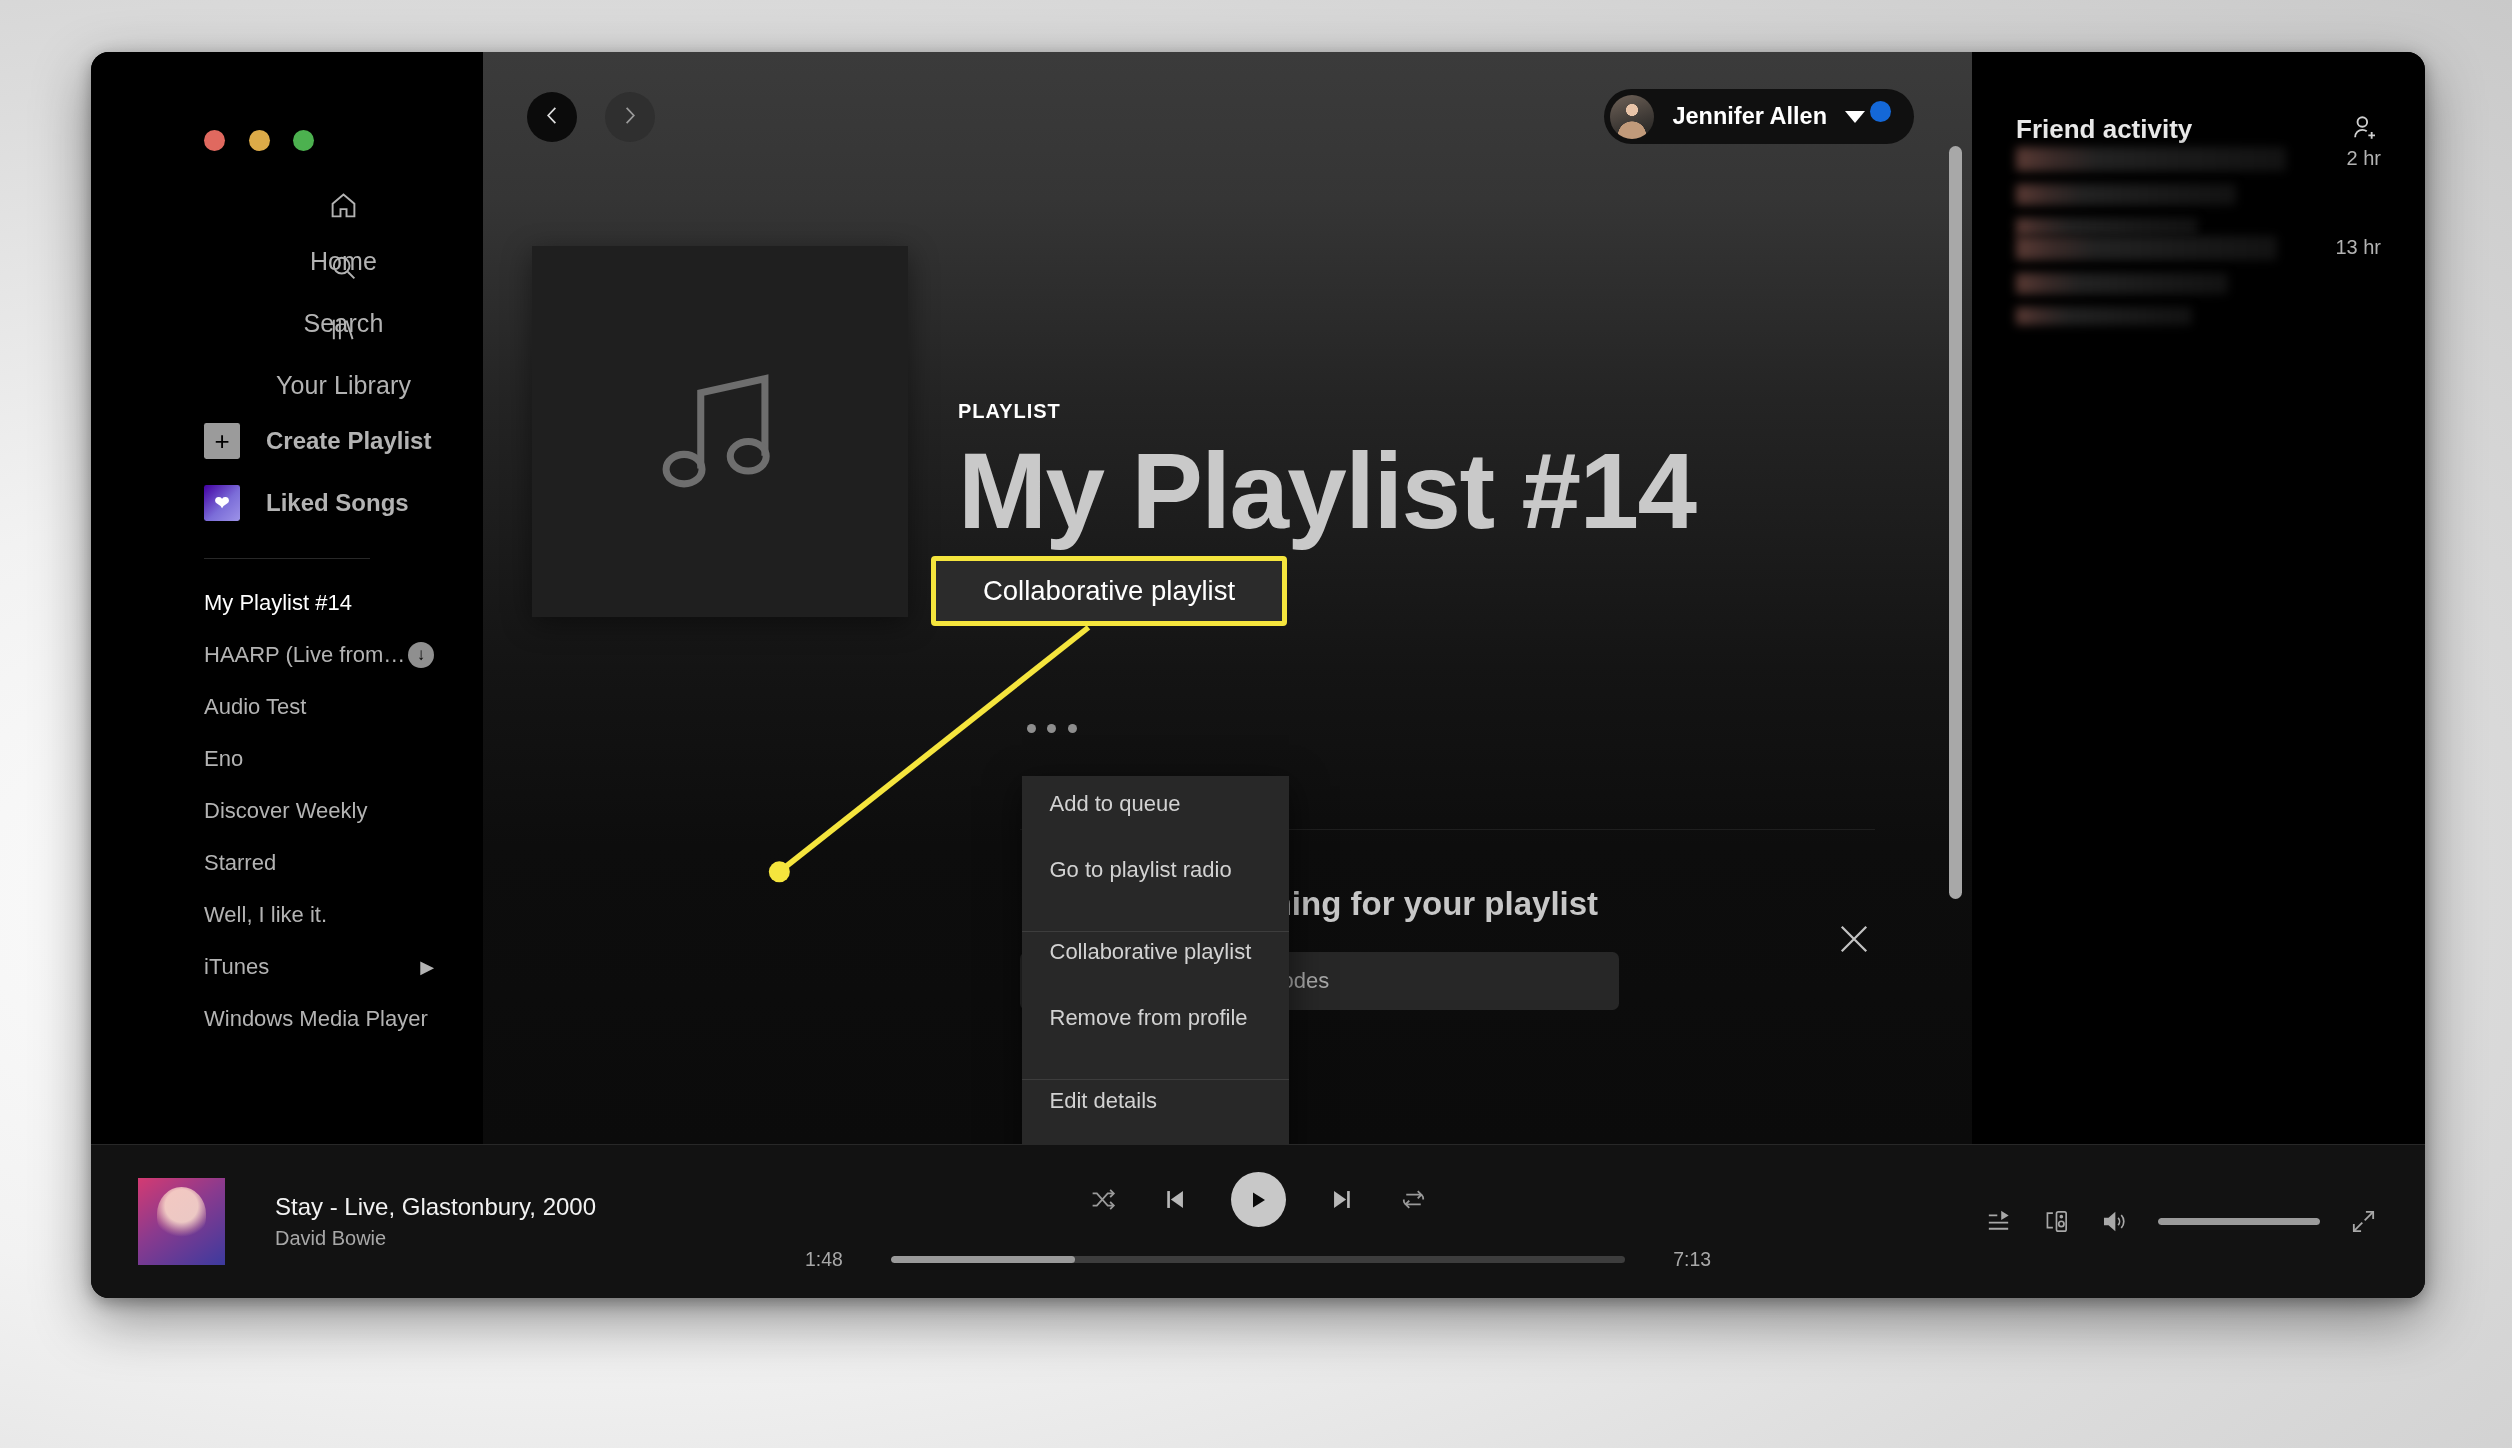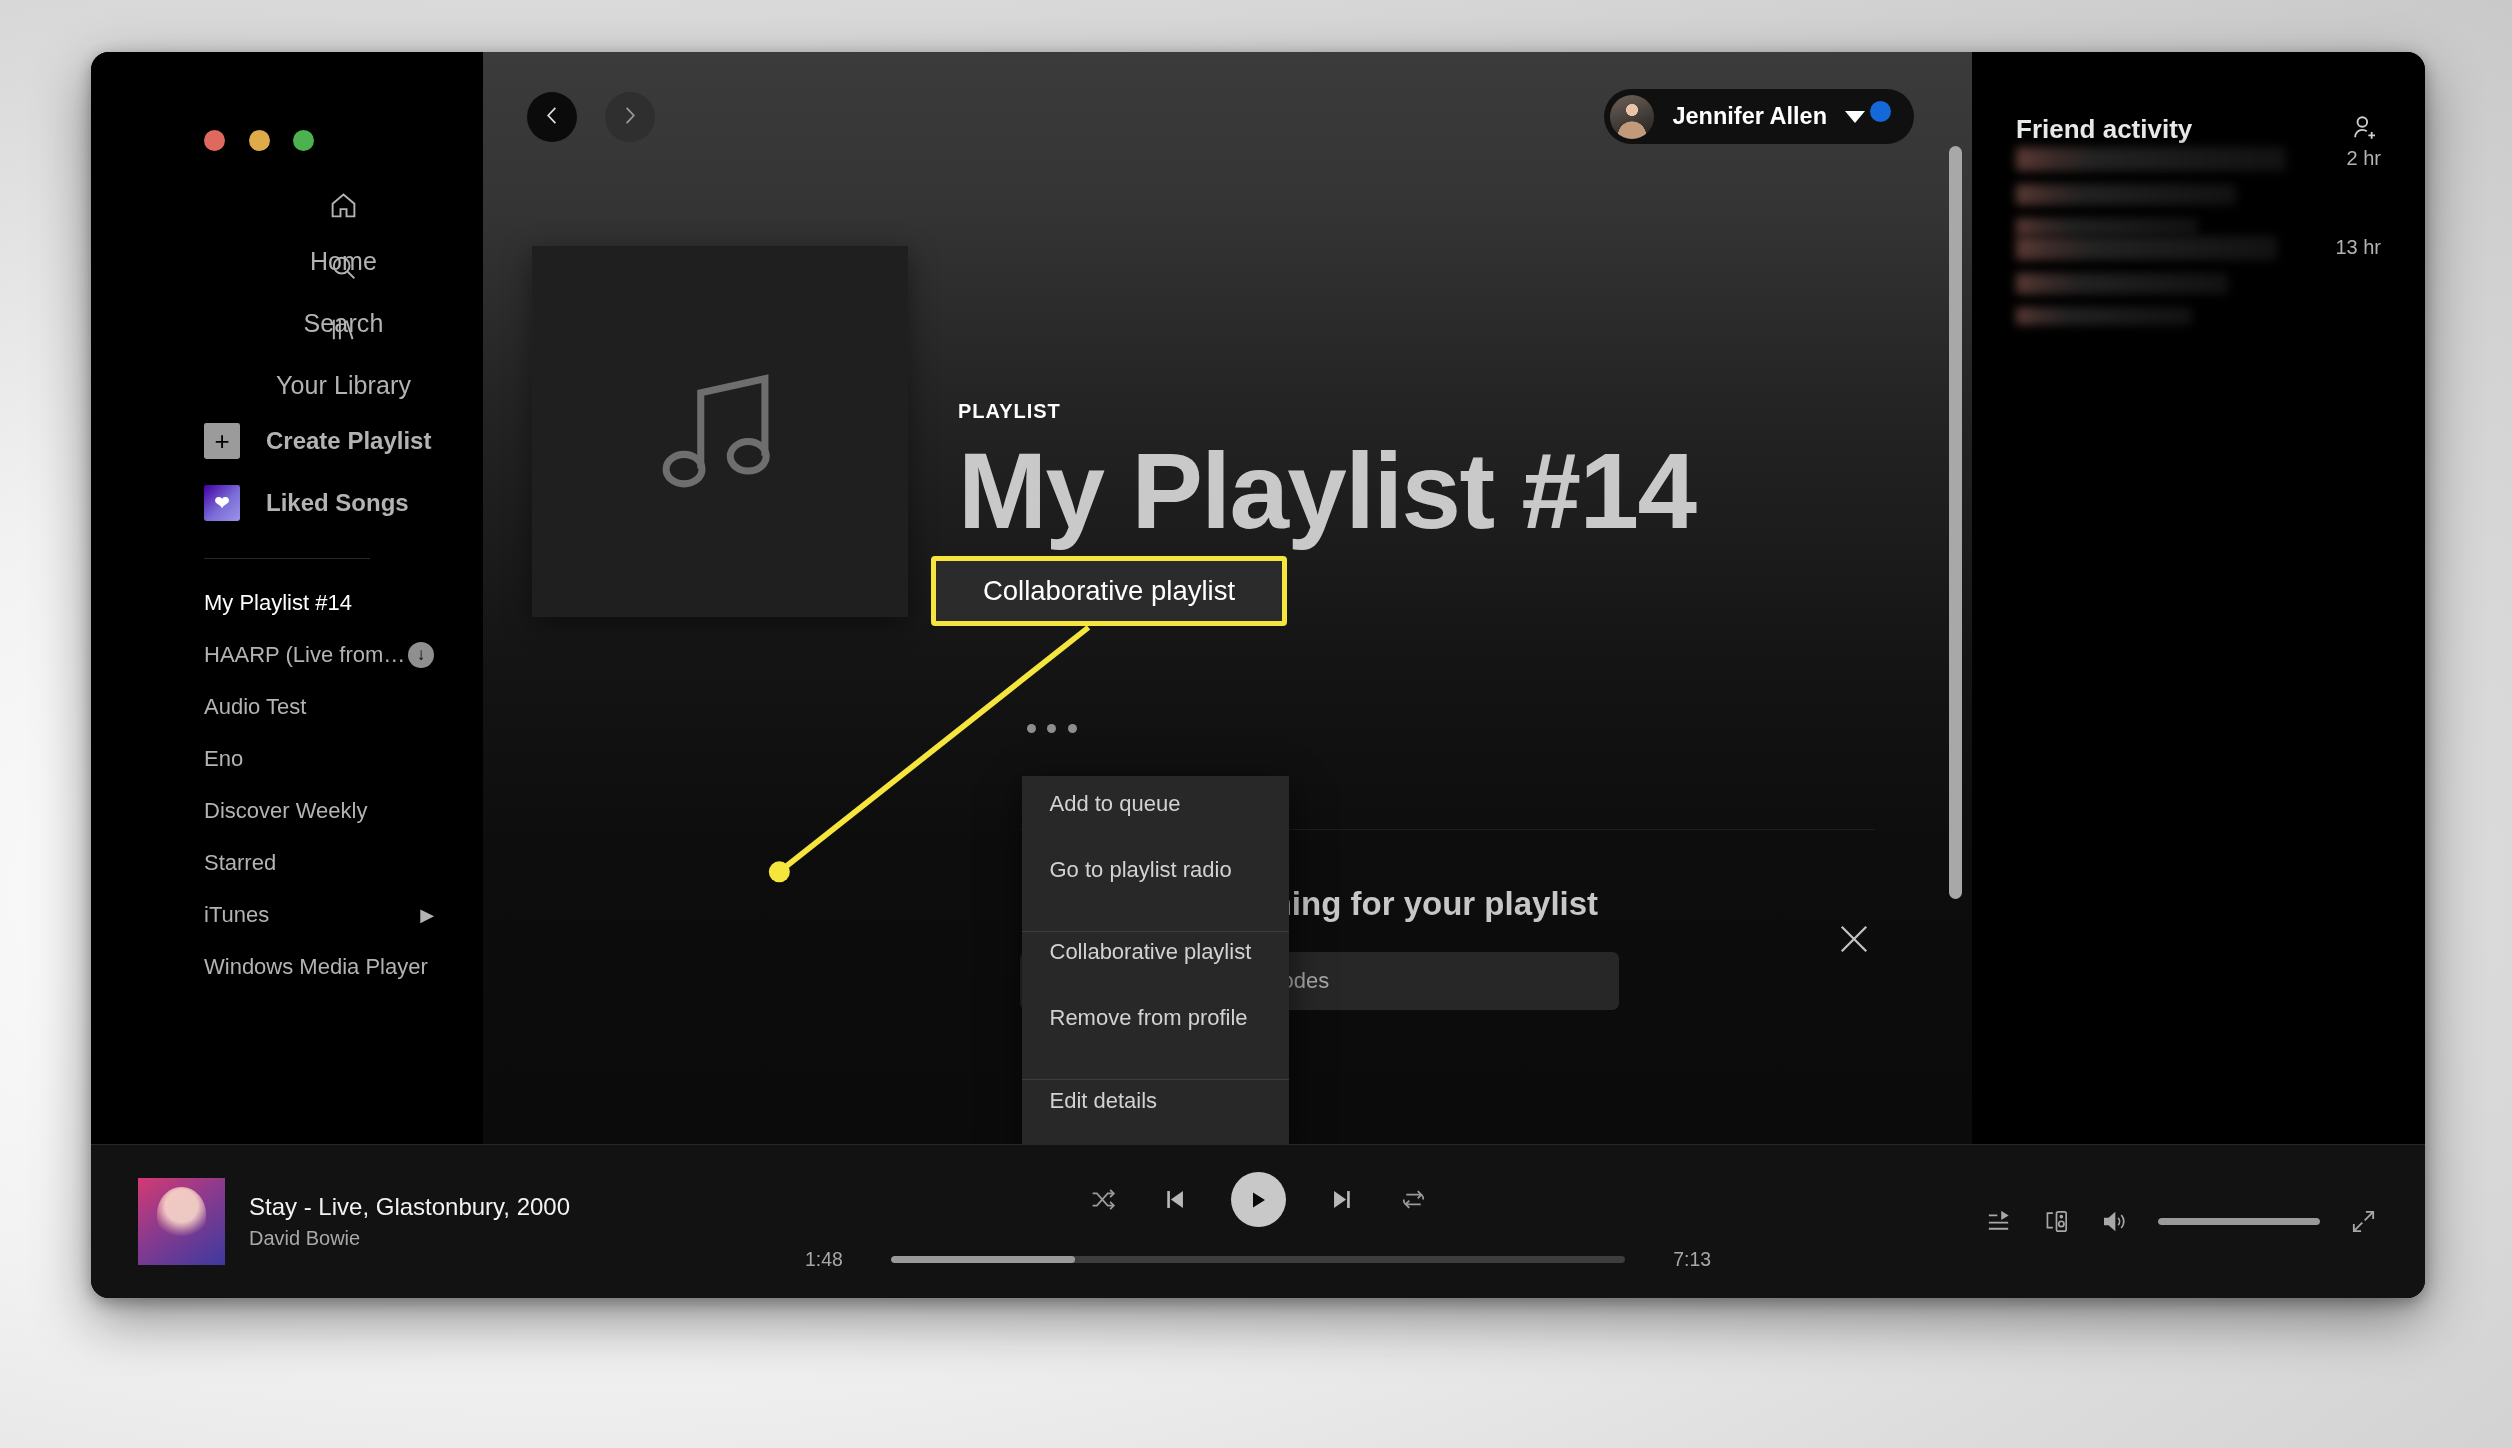--- a/index.html
+++ b/index.html
@@ -206,21 +206,21 @@
   #np-art {
     width: 87px; height: 87px; flex: none;
     background: linear-gradient(145deg, #d43a72 0%, #8a3a8e 45%, #3c3a9e 100%);
     position: relative; overflow: hidden;
   }
   #np-art::after {
     content: ""; position: absolute; left: 22%; top: 10%;
     width: 56%; height: 62%; border-radius: 50% 50% 44% 44%;
     background: radial-gradient(circle at 50% 35%, rgba(255,225,205,0.85) 0 38%, rgba(255,200,180,0.30) 60%, rgba(0,0,0,0) 72%);
   }
-  #np-meta { min-width: 0; }
+  #np-meta { min-width: 0; margin-left: 26px; }
   #np-title { color: #f2f2f2; font-size: 24px; white-space: nowrap; overflow: hidden; text-overflow: clip; }
   #np-artist { color: #a8a8a8; font-size: 20px; margin-top: 6.5px; }
 
   #player-center { flex: 1; display: flex; flex-direction: column; align-items: center; justify-content: center; }
   #transport { display: flex; align-items: center; gap: 42px; }
   .tbtn { cursor: pointer; display: flex; align-items: center; justify-content: center; }
   #play-button {
     width: 55px; height: 55px; border-radius: 50%; background: #c8c8c8;
     display: flex; align-items: center; justify-content: center; cursor: pointer;
   }
@@ -313,20 +313,23 @@
           <span class="pl-label">Audio Test</span>
         </div>
         <div class="pl-item">
           <span class="pl-label">Eno</span>
         </div>
         <div class="pl-item">
           <span class="pl-label">Discover Weekly</span>
         </div>
         <div class="pl-item">
           <span class="pl-label">Starred</span>
+        </div>
+        <div class="pl-item">
+          <span class="pl-label">Well, I like it.</span>
         </div>
         <div class="pl-item">
           <span class="pl-label">iTunes</span>
           <span class="chev-right">▶</span>
         </div>
         <div class="pl-item">
           <span class="pl-label">Windows Media Player</span>
         </div>
       </div>
     </aside>

